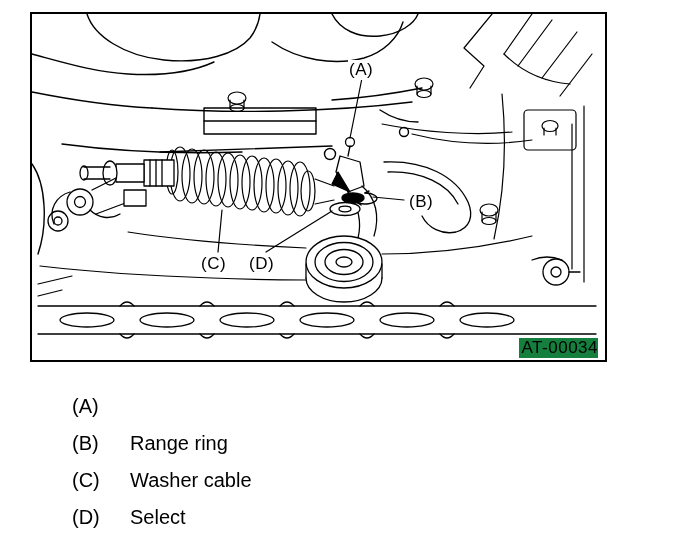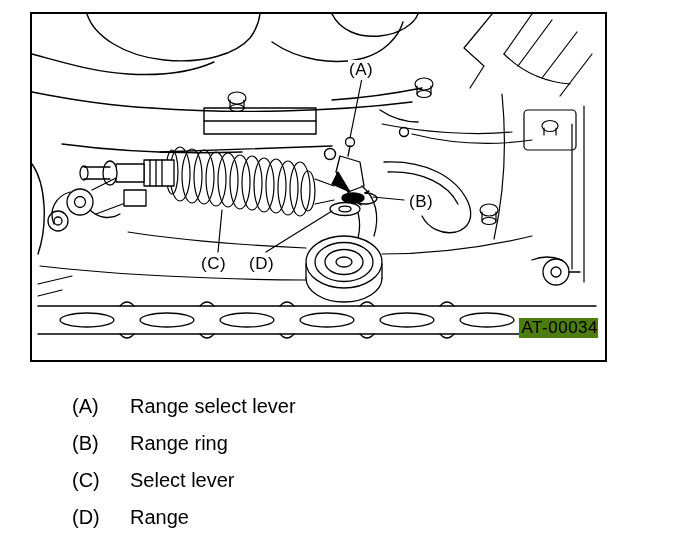--- a/index.html
+++ b/index.html
@@ -34,24 +34,24 @@
     font-size: 17px;
     line-height: 20px;
     letter-spacing: 0.5px;
     white-space: nowrap;
     background: #fff;
     padding: 0 1px;
   }
   .figure-code {
     position: absolute;
     right: 7px;
-    bottom: 22px;
+    bottom: 2px;
     font-size: 17px;
     letter-spacing: 0.5px;
-    background: #4d7c0f;
+    background: #15803d;
     padding-left: 3px;
   }
   .legend {
     position: absolute;
     left: 72px;
     top: 394px;
   }
   .legend-row {
     display: flex;
     align-items: flex-start;
@@ -235,29 +235,28 @@
     <span class="callout" style="left:376px; top:178px;">(B)</span>
     <span class="callout" style="left:168px; top:240px;">(C)</span>
     <span class="callout" style="left:216px; top:240px;">(D)</span>
 
     <span class="figure-code">AT-00034</span>
   </div>
 
   <div class="legend">
     <div class="legend-row">
       <span class="legend-key">(A)</span>
-      <span class="legend-label">Range select lever</span>
     </div>
     <div class="legend-row">
       <span class="legend-key">(B)</span>
       <span class="legend-label">Range ring</span>
     </div>
     <div class="legend-row">
       <span class="legend-key">(C)</span>
-      <span class="legend-label">Select lever</span>
+      <span class="legend-label">Washer cable</span>
     </div>
     <div class="legend-row">
       <span class="legend-key">(D)</span>
-      <span class="legend-label">Range</span>
+      <span class="legend-label">Select</span>
     </div>
   </div>
 
 </div>
 
 </body></html>

